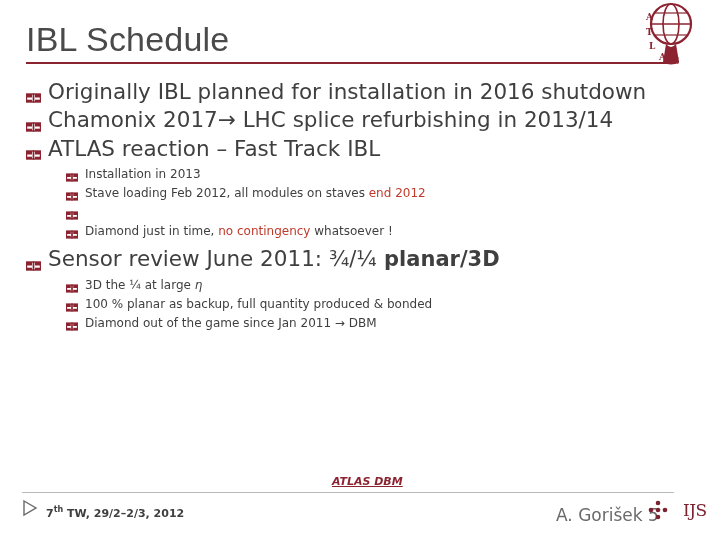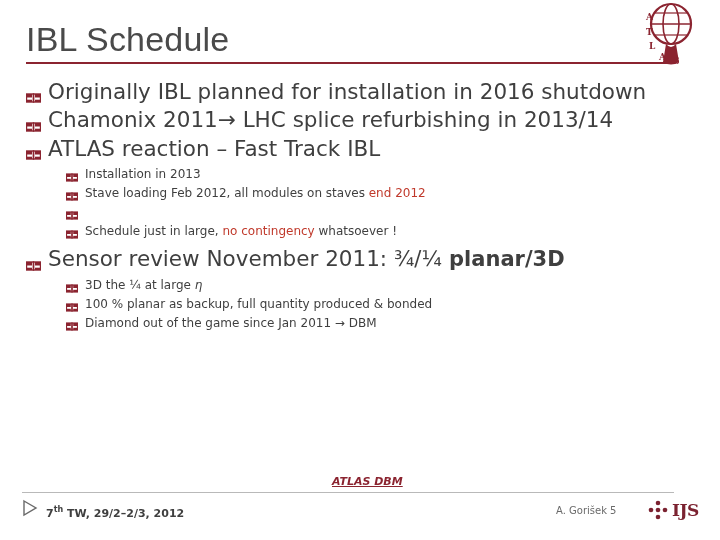--- a/index.html
+++ b/index.html
@@ -138,37 +138,37 @@
     font-size: 11px;
     font-style: italic;
     font-weight: bold;
     color: #8b2430;
     text-decoration: underline;
   }
   .foot-right {
     position: absolute;
     left: 556px;
     top: 505px;
-    font-size: 10px;
+    font-size: 17px;
     color: #6a6a6a;
   }
   .ijs-logo {
     position: absolute;
     left: 648px;
     top: 498px;
     width: 62px;
     height: 24px;
     display: flex;
     align-items: center;
   }
   .ijs-dots { width: 20px; height: 20px; }
   .ijs-text {
-    margin-left: 4px;
+    margin-left: 15px;
     font-size: 17px;
-    font-weight: bold;
+    font-weight: normal;
     color: #7b2230;
     font-family: "DejaVu Serif", serif;
     letter-spacing: -0.5px;
   }
 </style>
 </head>
 <body>
 
 <div class="slide">
 
@@ -211,21 +211,21 @@
       <span class="bull b1">
         <svg viewBox="0 0 15 15" width="15" height="15">
           <rect x="0.5" y="3" width="7" height="8" fill="#8b2430"></rect>
           <rect x="7.5" y="3" width="7" height="8" fill="#8b2430"></rect>
           <rect x="6" y="0.5" width="3" height="14" fill="#ffffff"></rect>
           <rect x="0" y="6.5" width="15" height="2.2" fill="#ffffff"></rect>
           <rect x="0.5" y="3" width="7" height="8" fill="none" stroke="#8b2430" stroke-width="1.4"></rect>
           <rect x="7.5" y="3" width="7" height="8" fill="none" stroke="#8b2430" stroke-width="1.4"></rect>
         </svg>
       </span>
-      <span class="btxt">Chamonix 2011→ LHC splice refurbishing in 2013/14</span>
+      <span class="btxt">Chamonix 2017→ LHC splice refurbishing in 2013/14</span>
     </div>
 
     <div class="lvl1">
       <span class="bull b1">
         <svg viewBox="0 0 15 15" width="15" height="15">
           <rect x="0.5" y="3" width="7" height="8" fill="#8b2430"></rect>
           <rect x="7.5" y="3" width="7" height="8" fill="#8b2430"></rect>
           <rect x="6" y="0.5" width="3" height="14" fill="#ffffff"></rect>
           <rect x="0" y="6.5" width="15" height="2.2" fill="#ffffff"></rect>
           <rect x="0.5" y="3" width="7" height="8" fill="none" stroke="#8b2430" stroke-width="1.4"></rect>
@@ -282,37 +282,37 @@
         <span class="bull b2">
           <svg viewBox="0 0 12 12" width="12" height="12">
             <rect x="0.5" y="2" width="5.5" height="7" fill="#8b2430"></rect>
             <rect x="6" y="2" width="5.5" height="7" fill="#8b2430"></rect>
             <rect x="4.8" y="0.5" width="2.4" height="11" fill="#ffffff"></rect>
             <rect x="0" y="5" width="12" height="1.8" fill="#ffffff"></rect>
             <rect x="0.5" y="2" width="5.5" height="7" fill="none" stroke="#8b2430" stroke-width="1.2"></rect>
             <rect x="6" y="2" width="5.5" height="7" fill="none" stroke="#8b2430" stroke-width="1.2"></rect>
           </svg>
         </span>
-        <span class="btxt"><span>Schedule just in large, </span><span class="red">no contingency</span><span> whatsoever !</span></span>
+        <span class="btxt"><span>Diamond just in time, </span><span class="red">no contingency</span><span> whatsoever !</span></span>
       </div>
 
     </div>
 
     <div class="lvl1" style="margin-top:4px;">
       <span class="bull b1">
         <svg viewBox="0 0 15 15" width="15" height="15">
           <rect x="0.5" y="3" width="7" height="8" fill="#8b2430"></rect>
           <rect x="7.5" y="3" width="7" height="8" fill="#8b2430"></rect>
           <rect x="6" y="0.5" width="3" height="14" fill="#ffffff"></rect>
           <rect x="0" y="6.5" width="15" height="2.2" fill="#ffffff"></rect>
           <rect x="0.5" y="3" width="7" height="8" fill="none" stroke="#8b2430" stroke-width="1.4"></rect>
           <rect x="7.5" y="3" width="7" height="8" fill="none" stroke="#8b2430" stroke-width="1.4"></rect>
         </svg>
       </span>
-      <span class="btxt"><span>Sensor review November 2011: </span><span class="bigfrac">¾/¼</span><span class="planar3d"> planar/3D</span></span>
+      <span class="btxt"><span>Sensor review June 2011: </span><span class="bigfrac">¾/¼</span><span class="planar3d"> planar/3D</span></span>
     </div>
 
     <div class="group">
 
       <div class="lvl2">
         <span class="bull b2">
           <svg viewBox="0 0 12 12" width="12" height="12">
             <rect x="0.5" y="2" width="5.5" height="7" fill="#8b2430"></rect>
             <rect x="6" y="2" width="5.5" height="7" fill="#8b2430"></rect>
             <rect x="4.8" y="0.5" width="2.4" height="11" fill="#ffffff"></rect>

